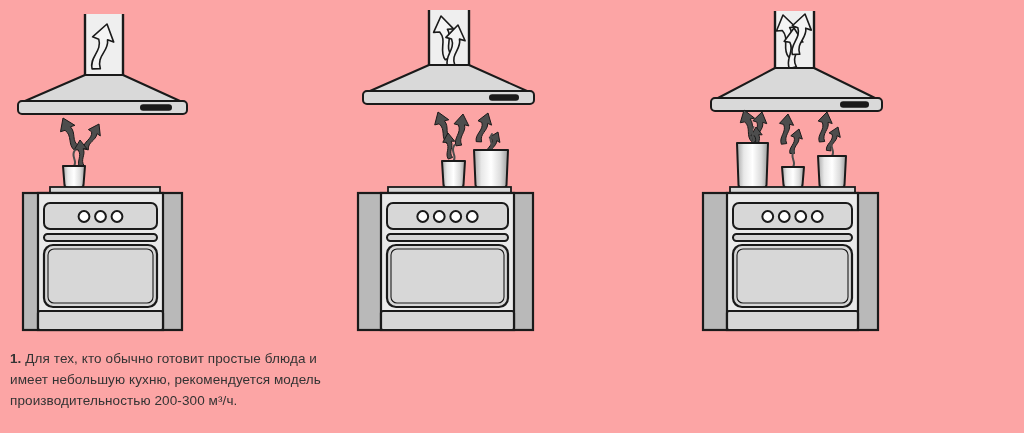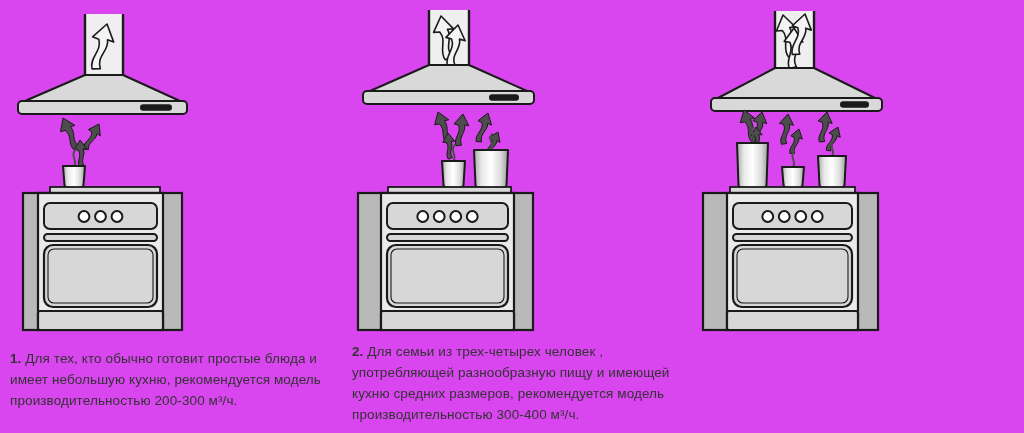--- a/index.html
+++ b/index.html
@@ -1,20 +1,20 @@
 <!DOCTYPE html>
 <html><head>
 <meta charset="utf-8">
 <style>
   html,body{margin:0;padding:0;}
   body{
     width:1024px;height:433px;background:#ffffff;overflow:hidden;
     font-family:"Liberation Sans",sans-serif;
   }
-  #stage{position:relative;width:1024px;height:433px;background:#d946ef;}
+  #stage{position:relative;width:1024px;height:433px;background:#fca5a5;}
   .col{position:absolute;top:0;height:433px;}
   .col-1{left:0;width:341px;}
   .col-2{left:341px;width:341px;}
   .col-3{left:682px;width:342px;}
   svg.diagram{display:block;}
   .caption{
     position:absolute;margin:0;color:#333333;
     font-size:13.5px;line-height:21px;letter-spacing:0.1px;
   }
   .col-1 .caption{left:10px;top:348px;width:336px;}
@@ -102,24 +102,20 @@
         <rect x="46" y="203" width="121" height="26" rx="6" fill="#d7d7d7" stroke="#1a1a1a" stroke-width="2"></rect>
         <circle cx="81.75" cy="216.5" r="5.4" fill="#ffffff" stroke="#1a1a1a" stroke-width="2"></circle>
         <circle cx="98.25" cy="216.5" r="5.4" fill="#ffffff" stroke="#1a1a1a" stroke-width="2"></circle>
         <circle cx="114.75" cy="216.5" r="5.4" fill="#ffffff" stroke="#1a1a1a" stroke-width="2"></circle>
         <circle cx="131.25" cy="216.5" r="5.4" fill="#ffffff" stroke="#1a1a1a" stroke-width="2"></circle>
         <rect x="46" y="234" width="121" height="7" rx="3.5" fill="#d7d7d7" stroke="#1a1a1a" stroke-width="2"></rect>
         <rect x="46" y="245" width="121" height="62" rx="9" fill="#d7d7d7" stroke="#1a1a1a" stroke-width="2.2"></rect>
         <rect x="50" y="249" width="113" height="54" rx="6" fill="none" stroke="#1a1a1a" stroke-width="1.1"></rect>
         <rect x="40" y="311" width="133" height="19" rx="2" fill="#d7d7d7" stroke="#1a1a1a" stroke-width="2.2"></rect>
       </svg>
-    <p class="caption">
-      <b class="cap-num">2.</b>
-      <span class="cap-body">Для семьи из трех-четырех человек ,<br>употребляющей разнообразную пищу и имеющей<br>кухню средних размеров, рекомендуется модель<br>производительностью 300-400 м³/ч.</span>
-    </p>
   </div>
 
   <div class="col col-3">
     <svg class="diagram" viewBox="0 0 342 340" width="342" height="340">
         <defs>
           <linearGradient id="pg2" x1="0" x2="1" y1="0" y2="0">
             <stop offset="0" stop-color="#a8a8a8"></stop>
             <stop offset="0.22" stop-color="#e8e8e8"></stop>
             <stop offset="0.5" stop-color="#ffffff"></stop>
             <stop offset="0.78" stop-color="#dcdcdc"></stop>

